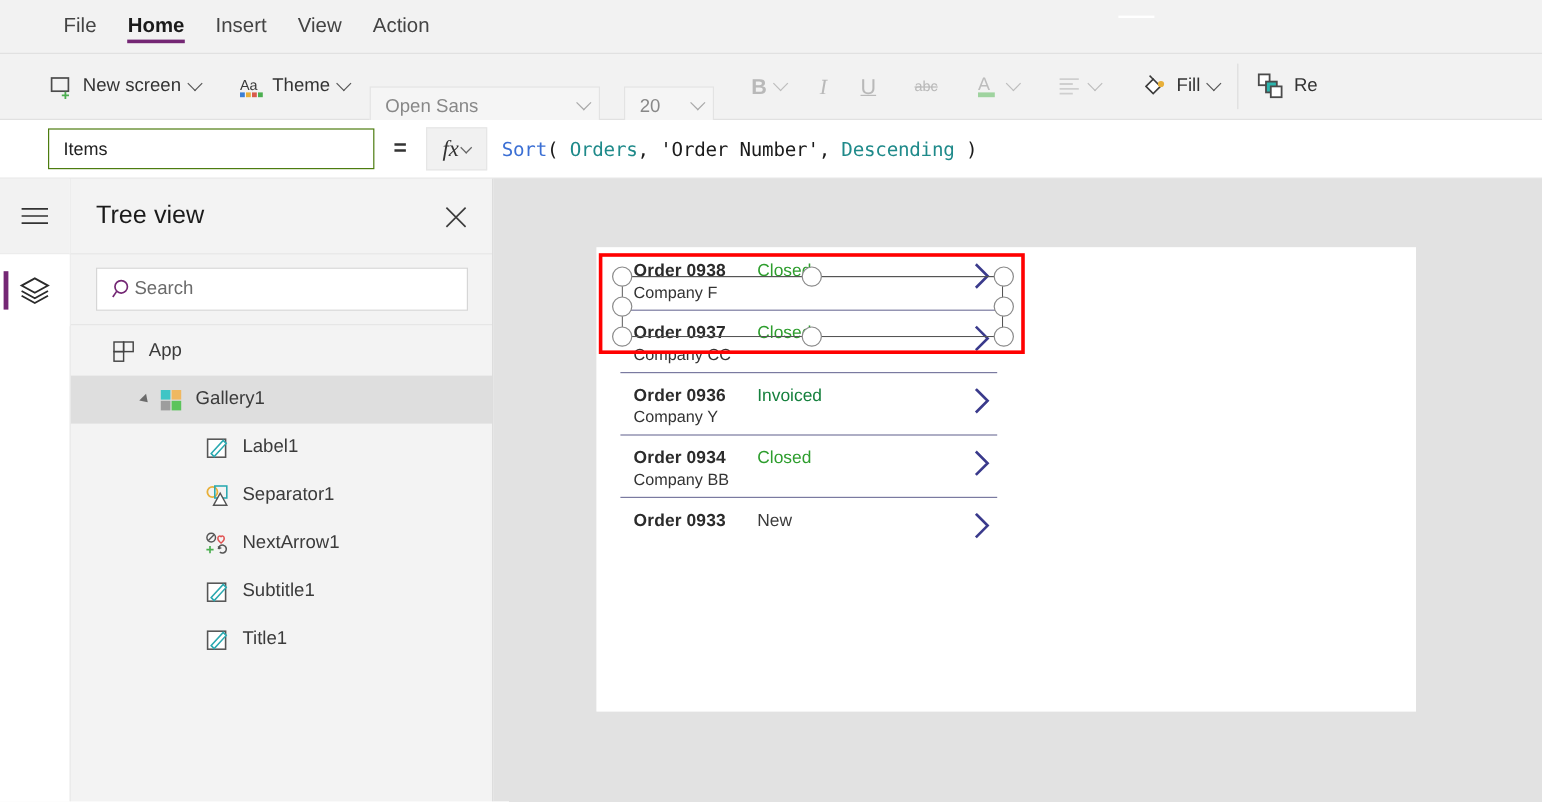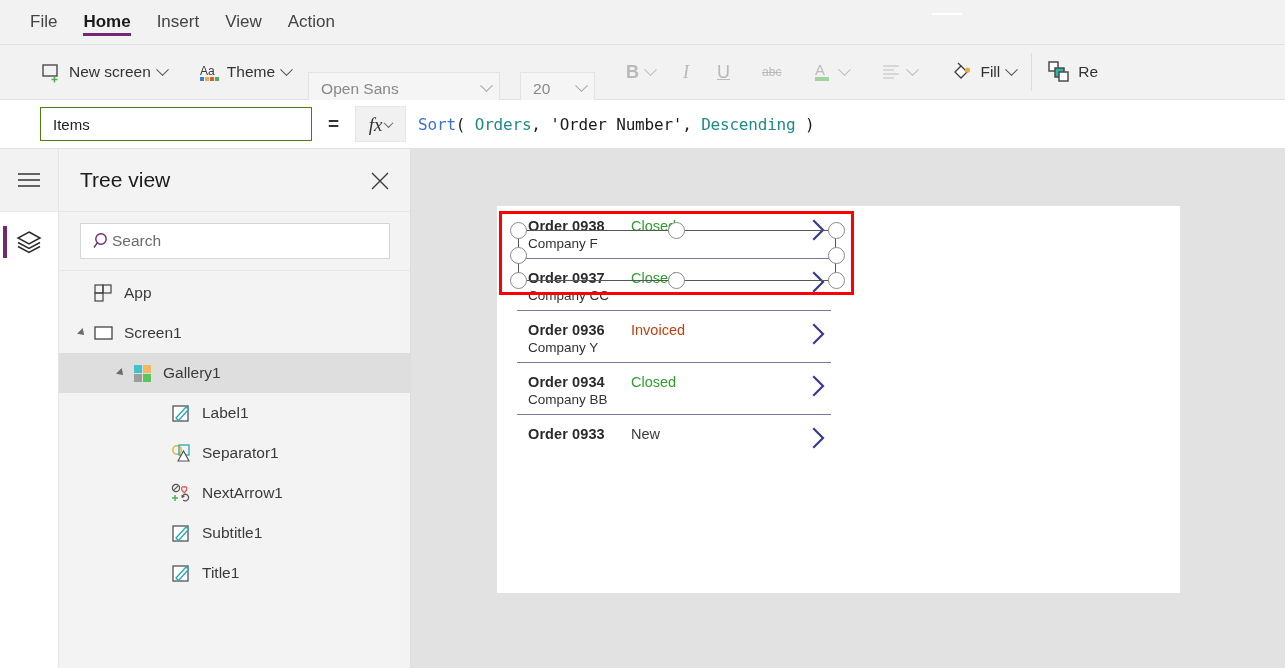--- a/index.html
+++ b/index.html
@@ -17,21 +17,21 @@
     background: #ffffff;
   }
 
   
   .tabbar {
     position: absolute; left: 0; top: 0;
     width: 1285px; height: 45px;
     background: #f2f2f2;
     border-bottom: 1px solid #e1e1e1;
     display: flex; align-items: flex-start;
-    padding-left: 17px;
+    padding-left: 40px;
   }
   .tab {
     position: relative;
     font-size: 17px;
     color: #444444;
     padding: 12px 13px 0 13px;
     height: 45px;
     cursor: pointer;
     white-space: nowrap;
   }
@@ -468,29 +468,20 @@
         <div class="tree-row" style="padding-left: 20px;">
           <i class="tree-caret hidden"></i>
           <span class="tree-icon">
             <svg width="21" height="21" viewBox="0 0 21 21">
               <rect x="2" y="2" width="8" height="8" fill="none" stroke="#444" stroke-width="1.2"></rect>
               <rect x="10" y="2" width="8" height="8" fill="none" stroke="#444" stroke-width="1.2"></rect>
               <rect x="2" y="10" width="8" height="8" fill="none" stroke="#444" stroke-width="1.2"></rect>
             </svg>
           </span>
           <span>App</span>
-        </div>
-        <div class="tree-row" style="padding-left: 20px;">
-          <i class="tree-caret"></i>
-          <span class="tree-icon">
-            <svg width="21" height="21" viewBox="0 0 21 21">
-              <rect x="2" y="4" width="17" height="12" fill="#fff" stroke="#444" stroke-width="1.3"></rect>
-            </svg>
-          </span>
-          <span>Screen1</span>
         </div>
         <div class="tree-row selected" style="padding-left: 59px;">
           <i class="tree-caret"></i>
           <span class="tree-icon">
             <svg width="21" height="21" viewBox="0 0 21 21">
               <rect x="2" y="2" width="8" height="8" fill="#3fc5c5"></rect>
               <rect x="11" y="2" width="8" height="8" fill="#f0b860"></rect>
               <rect x="2" y="11" width="8" height="8" fill="#9d9d9d"></rect>
               <rect x="11" y="11" width="8" height="8" fill="#5cc45c"></rect>
             </svg>
@@ -572,21 +563,21 @@
             <div class="g-sub">Company CC</div>
             <div class="g-status" style="color: rgb(46, 158, 46);">Closed</div>
             <div class="g-arrow"><svg width="20" height="26" viewBox="0 0 20 26">
                 <path d="M5 4 L14 13 L5 22" fill="none" stroke="#3a3a8c" stroke-width="2.2" stroke-linecap="square"></path>
               </svg></div>
           </div>
           <div class="g-item">
             <div class="g-sep"></div>
             <div class="g-title">Order 0936</div>
             <div class="g-sub">Company Y</div>
-            <div class="g-status" style="color: #c2410c;">Invoiced</div>
+            <div class="g-status" style="color: #15803d;">Invoiced</div>
             <div class="g-arrow"><svg width="20" height="26" viewBox="0 0 20 26">
                 <path d="M5 4 L14 13 L5 22" fill="none" stroke="#3a3a8c" stroke-width="2.2" stroke-linecap="square"></path>
               </svg></div>
           </div>
           <div class="g-item">
             <div class="g-sep"></div>
             <div class="g-title">Order 0934</div>
             <div class="g-sub">Company BB</div>
             <div class="g-status" style="color: rgb(46, 158, 46);">Closed</div>
             <div class="g-arrow"><svg width="20" height="26" viewBox="0 0 20 26">

